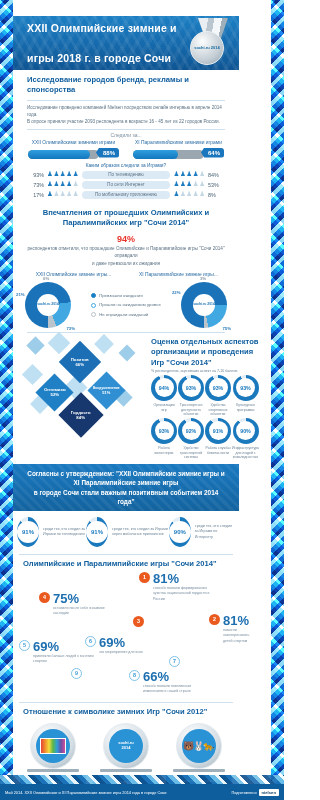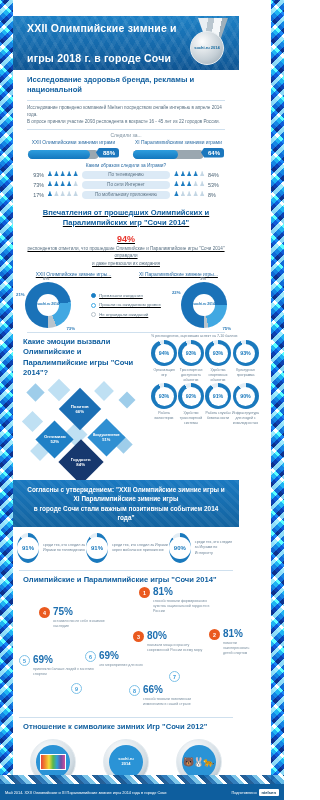--- a/index.html
+++ b/index.html
@@ -163,21 +163,21 @@
   .facts { position:relative; height:132px; }
   .fact { position:absolute; display:flex; gap:3px; }
   .fbadge {
     width:11px; height:11px; border-radius:50%; flex:none;
     display:flex; align-items:center; justify-content:center;
     font-size:5.4px; font-weight:bold; color:#fff;
   }
   .fbadge.o { background:#ea5a1f; }
   .fbadge.l { background:#fff; color:#3a9bd9; border:1px solid #7ec2e8; }
   .ftext { max-width:62px; }
-  .fpct { font-size:10px; font-weight:bold; color:#1d6fb0; line-height:1.05; }
+  .fpct { font-size:13px; font-weight:bold; color:#1d6fb0; line-height:1.05; }
   .fdesc { font-size:3.6px; color:#7a8fa0; line-height:1.45; padding-top:1px; }
 
   
   .medrow { display:flex; justify-content:space-around; padding:6px 4px 2px; }
   .med { width:74px; text-align:center; }
   .med .circle {
     width:46px; height:46px; border-radius:50%; margin:0 auto;
     background:radial-gradient(circle at 38% 30%,#fff,#d3dde4 62%,#9dacb6);
     display:flex; align-items:center; justify-content:center;
     border:1px solid #e3eaef;
@@ -229,21 +229,21 @@
         <br>
         <span>игры 2018 г. в городе Сочи</span>
       </h1>
       <div class="medal">
         <div class="ribbon"></div>
         <div class="disc">sochi.ru 2014</div>
       </div>
     </div>
 
     <div class="sec">
-      <div class="sec-title">Исследование здоровья бренда, рекламы и национальной</div>
+      <div class="sec-title">Исследование городов бренда, рекламы и спонсорства</div>
       <div class="rule"></div>
       <div class="body-txt" style="padding-top:3px;padding-bottom:3px;">
         <div>Исследование проведено компанией Nielsen посредством онлайн интервью в апреле 2014 года.</div>
         <div>В опросе приняли участие 2093 респондента в возрасте 16 - 45 лет из 22 городов России.</div>
       </div>
     </div>
 
     <div class="sec">
       <div class="rule"></div>
       <div class="centerlbl">Следили за...</div>
@@ -320,21 +320,21 @@
               <span class="">♟</span>
               <span class="">♟</span>
               <span class="">♟</span>
               <span class="">♟</span>
             </div>
             <div class="pnum">8%</div>
           </div>
         </div>
     </div>
 
-    <div class="sec" style="padding-top:3px;text-decoration:underline;">
+    <div class="sec" style="padding-top:3px;">
       <div class="sec-title center">Впечатления от прошедших Олимпийских и Паралимпийских игр "Сочи 2014"</div>
       <div class="bigpct">94%</div>
       <div class="body-txt" style="text-align:center;">
         <div>респондентов отметили, что прошедшие Олимпийские и Паралимпийские игры "Сочи 2014" оправдали</div>
         <div>и даже превзошли их ожидания</div>
       </div>
       <div class="twocol" style="padding-top:3px;">
         <div class="col-head" style="flex:1">XXII Олимпийские зимние игры...</div>
         <div class="col-head" style="flex:1">XI Паралимпийские зимние игры...</div>
       </div>
@@ -366,24 +366,20 @@
           <div class="dlab" style="left:-9px;top:8px;">22%</div>
           <div class="dlab" style="left:19px;top:-6px;color:#8a99a6;">3%</div>
           <div class="dlab" style="right:-4px;bottom:-3px;">75%</div>
         </div>
       </div>
       <div class="rule"></div>
     </div>
 
     <div style="display:flex;padding:0 8px;">
       <div style="width:128px;">
-        <div class="sec-title" style="padding:4px 2px 2px;">
-          <span>Какие эмоции вызвали Олимпийские и</span><br>
-          <span>Паралимпийские игры "Сочи 2014"?</span>
-        </div>
         <div class="diamondbox">
           <div class="dia" style="left:8px;top:6px;width:13px;height:13px;background:#9ecdea;"></div>
           <div class="dia" style="left:30px;top:2px;width:16px;height:16px;background:#bfe0f3;"></div>
           <div class="dia" style="left:76px;top:4px;width:14px;height:14px;background:#bfe0f3;"></div>
           <div class="dia" style="left:100px;top:14px;width:12px;height:12px;background:#9ecdea;"></div>
           <div class="dia" style="left:4px;top:34px;width:15px;height:15px;background:#bfe0f3;"></div>
           <div class="dia" style="left:46px;top:46px;width:17px;height:17px;background:#bfe0f3;"></div>
           <div class="dia" style="left:96px;top:58px;width:13px;height:13px;background:#9ecdea;"></div>
           <div class="dia" style="left:12px;top:64px;width:14px;height:14px;background:#bfe0f3;"></div>
 
@@ -400,20 +396,24 @@
             <i style="font-style:normal;font-size:4px">51%</i></span>
           </div>
           <div class="dia" style="left:44px;top:66px;width:32px;height:32px;background:#17386e;">
             <span><b>Гордость</b><br>
             <i style="font-style:normal">84%</i></span>
           </div>
         </div>
       </div>
 
       <div style="flex:1;">
+        <div class="sec-title" style="padding:4px 2px 0;">
+          <span>Оценка отдельных аспектов организации и проведения</span><br>
+          <span>Игр "Сочи 2014"</span>
+        </div>
         <div class="mini" style="padding:1px 2px 0;font-size:3.6px;">% респондентов, оценивших аспект на 7-10 баллов</div>
         <div class="gaugegrid" id="aspect-gauges">
             <div class="gauge">
               <div class="gc" style="background:conic-gradient(#1a79bd 0deg 338.40000000000003deg,#e2edf5 338.40000000000003deg 360deg);">
                 <span style="background:#fff;width:19px;height:19px;border-radius:50%;display:flex;align-items:center;justify-content:center;">94%</span>
               </div>
               <div class="glab">Организация игр</div>
             </div>
             <div class="gauge">
               <div class="gc" style="background:conic-gradient(#1a79bd 0deg 334.8deg,#e2edf5 334.8deg 360deg);">
@@ -498,24 +498,20 @@
         </div>
         <div class="fact" style="left: 196px; top: 44px;">
           <div class="fbadge o">2</div>
           <div class="ftext">
             <div class="fpct">81%</div>
             <div class="fdesc">помогли заинтересовать детей спортом</div>
           </div>
         </div>
         <div class="fact" style="left: 120px; top: 46px;">
           <div class="fbadge o">3</div>
-          <div class="ftext">
-            <div class="fpct">80%</div>
-            <div class="fdesc">показали мощь и красоту современной России всему миру</div>
-          </div>
         </div>
         <div class="fact" style="left: 26px; top: 22px;">
           <div class="fbadge o">4</div>
           <div class="ftext">
             <div class="fpct">75%</div>
             <div class="fdesc">оставили после себя значимое наследие</div>
           </div>
         </div>
         <div class="fact" style="left: 6px; top: 70px;">
           <div class="fbadge l">5</div>

